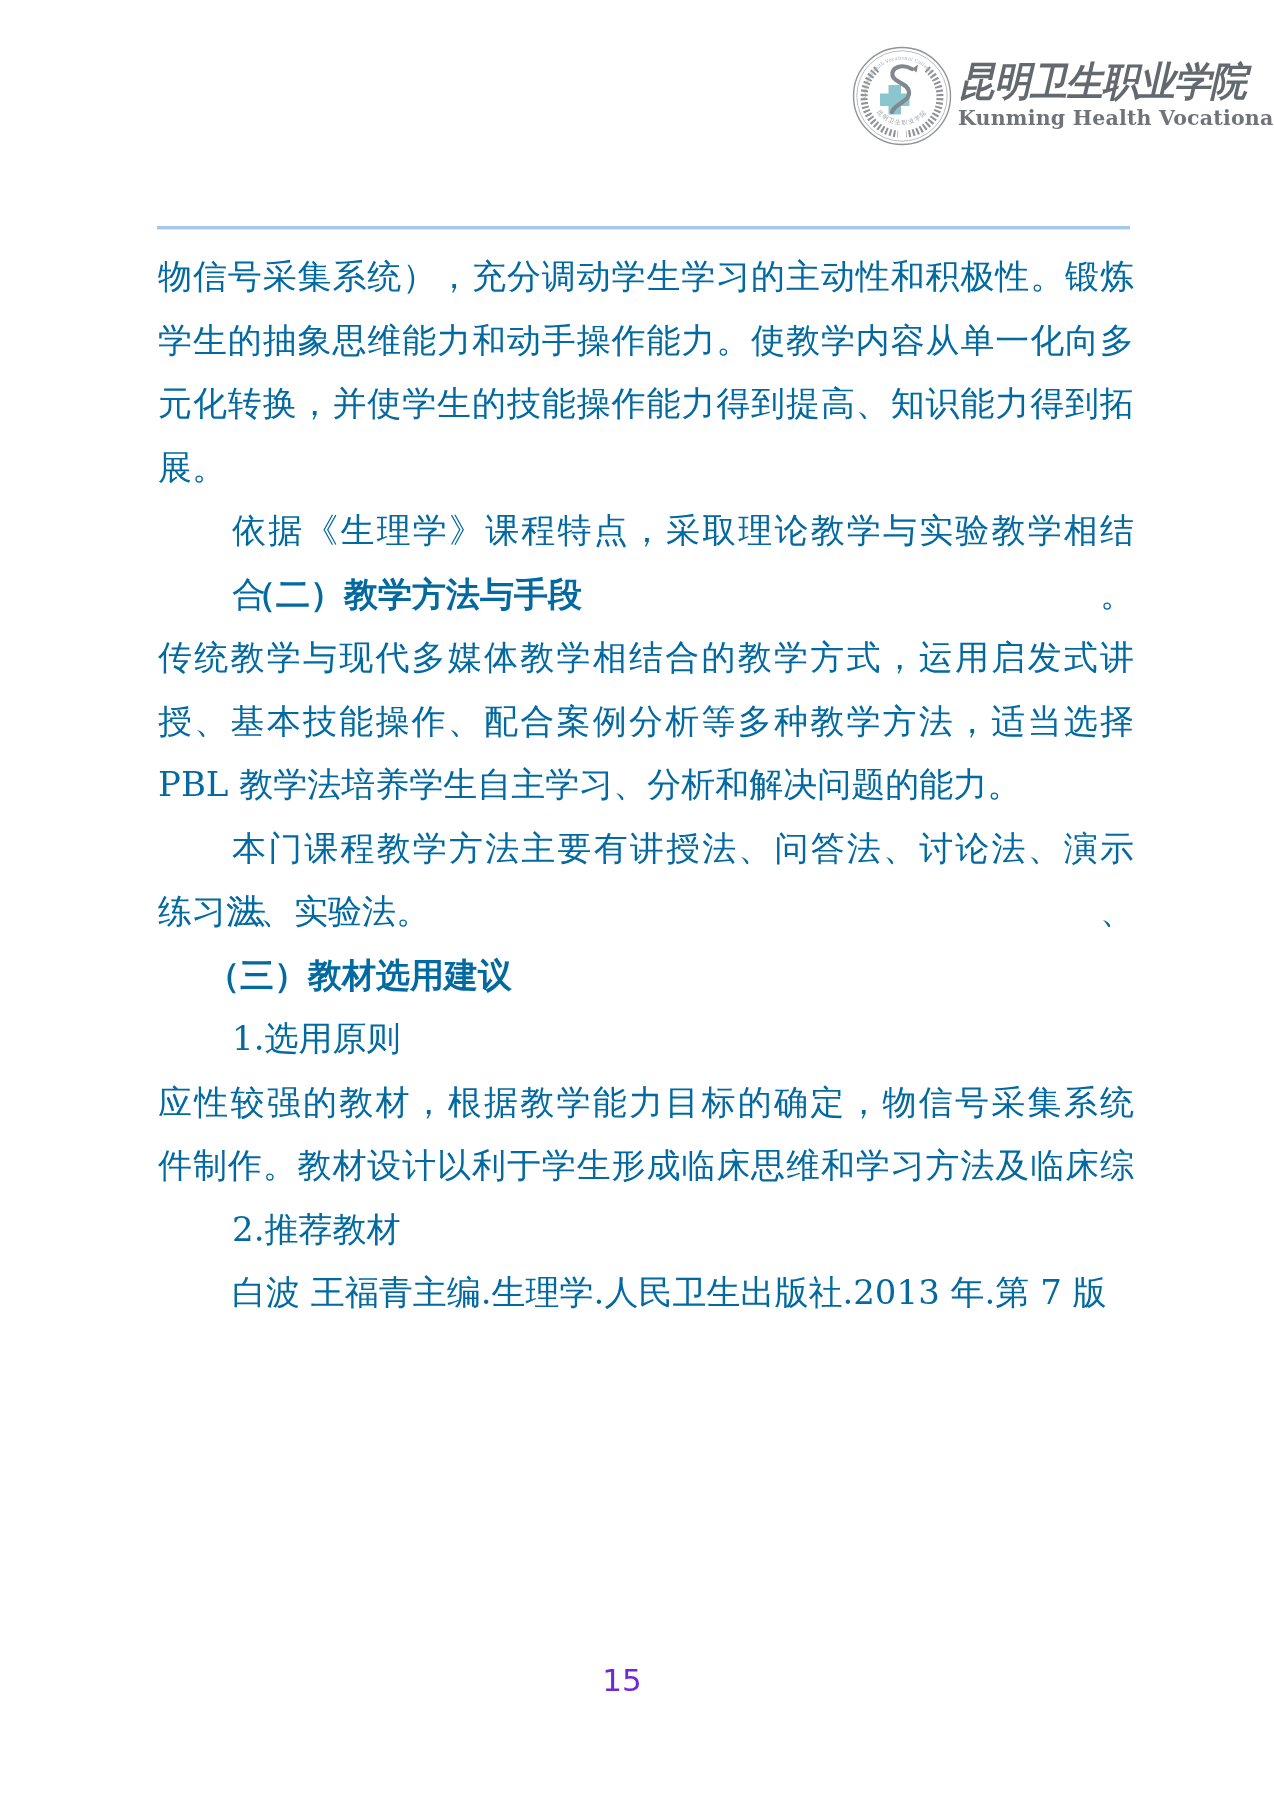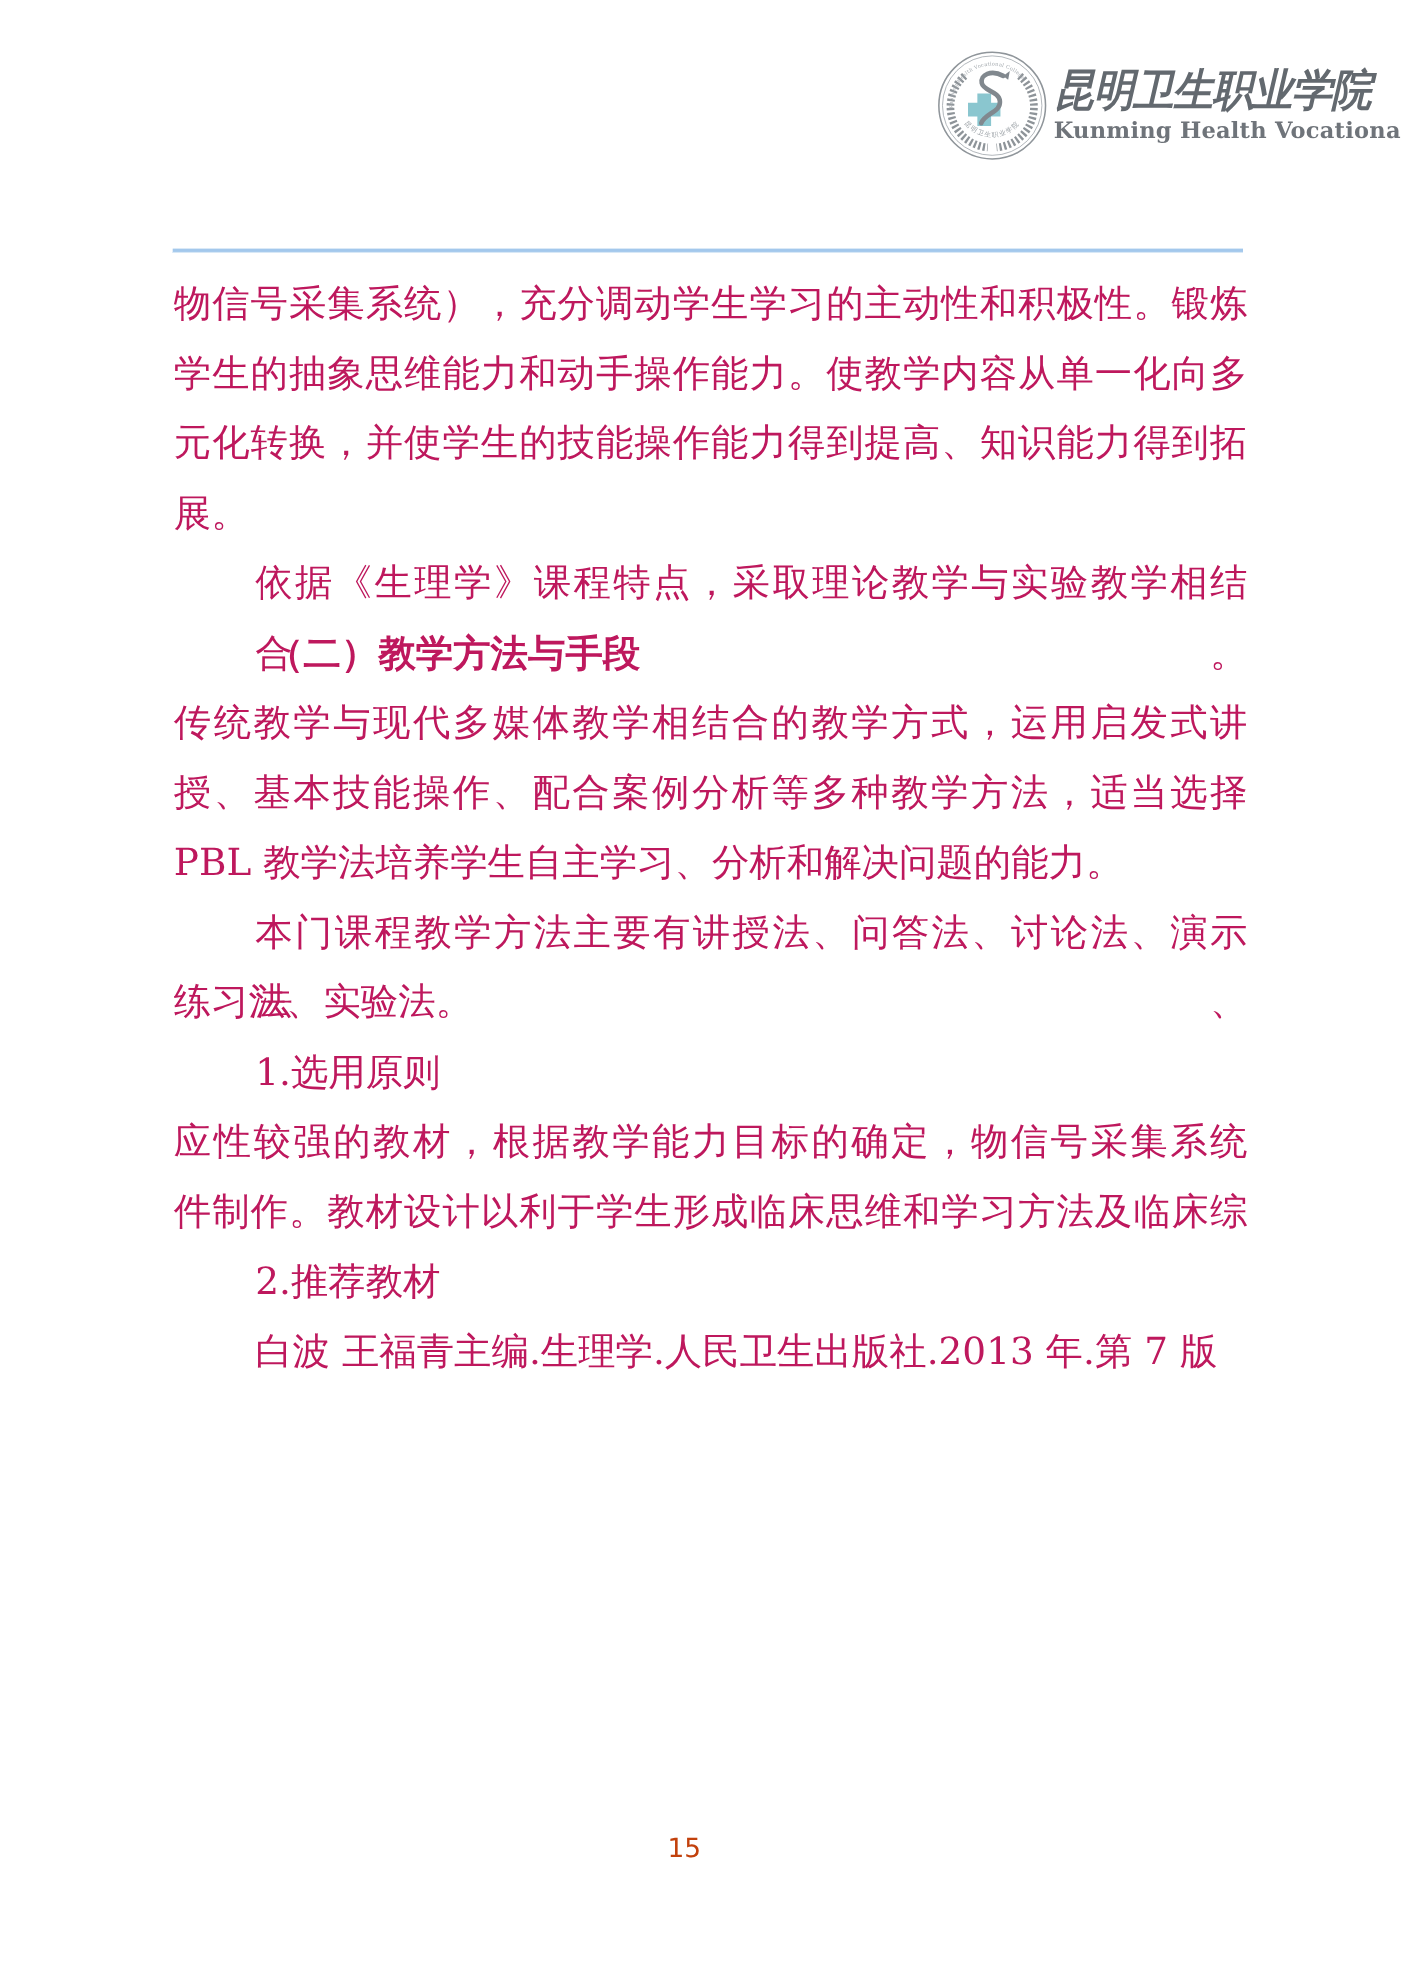--- a/index.html
+++ b/index.html
@@ -25,33 +25,33 @@
 
   
   .divider{
     position:absolute;left:157px;top:226px;width:973px;height:3px;
     background:#a3c8ec;border-bottom:1px solid #d8e8f6;
   }
 
   
   .content{position:absolute;left:158px;top:245px;width:976px;}
   .line{
-    height:63.5px;line-height:63.5px;font-size:34px;color:#be185d;
+    height:63.5px;line-height:63.5px;font-size:34px;color:#0369a1;
     white-space:pre;overflow:visible;
   }
   .line.fill{white-space:normal;text-align:justify;text-align-last:justify;}
   .line.heading{font-weight:bold;}
   .ind-para{padding-left:74px;}
   .ind-h2{padding-left:84px;}
   .ind-h3{padding-left:48px;}
 
   
   .page-num{
     position:absolute;left:0;top:1664px;width:1244px;text-align:center;
-    font-size:24px;color:#c2410c;line-height:32px;
+    font-size:31px;color:#6d28d9;line-height:32px;
     font-family:"DejaVu Sans","Liberation Sans",sans-serif;
   }
 </style>
 </head>
 <body>
 
 <div class="page">
 
   <div class="logo">
     <svg class="seal" viewBox="0 0 100 100">
@@ -86,20 +86,21 @@
       <div class="line body fill">学生的抽象思维能力和动手操作能力。使教学内容从单一化向多</div>
       <div class="line body fill">元化转换，并使学生的技能操作能力得到提高、知识能力得到拓</div>
       <div class="line body">展。</div>
       <div class="line body fill ind-para">依据《生理学》课程特点，采取理论教学与实验教学相结合。</div>
       <div class="line heading ind-h2">（二）教学方法与手段</div>
       <div class="line body fill">传统教学与现代多媒体教学相结合的教学方式，运用启发式讲</div>
       <div class="line body fill">授、基本技能操作、配合案例分析等多种教学方法，适当选择</div>
       <div class="line body">PBL 教学法培养学生自主学习、分析和解决问题的能力。</div>
       <div class="line body fill ind-para">本门课程教学方法主要有讲授法、问答法、讨论法、演示法、</div>
       <div class="line body">练习法、实验法。</div>
+      <div class="line heading ind-h3">（三）教材选用建议</div>
       <div class="line body ind-para">1.选用原则</div>
       <div class="line body fill">应性较强的教材，根据教学能力目标的确定，物信号采集系统</div>
       <div class="line body fill">件制作。教材设计以利于学生形成临床思维和学习方法及临床综</div>
       <div class="line body ind-para">2.推荐教材</div>
       <div class="line body ind-para">白波 王福青主编.生理学.人民卫生出版社.2013 年.第 7 版</div>
     </div>
 
   <div class="page-num">15</div>
 
 </div>

